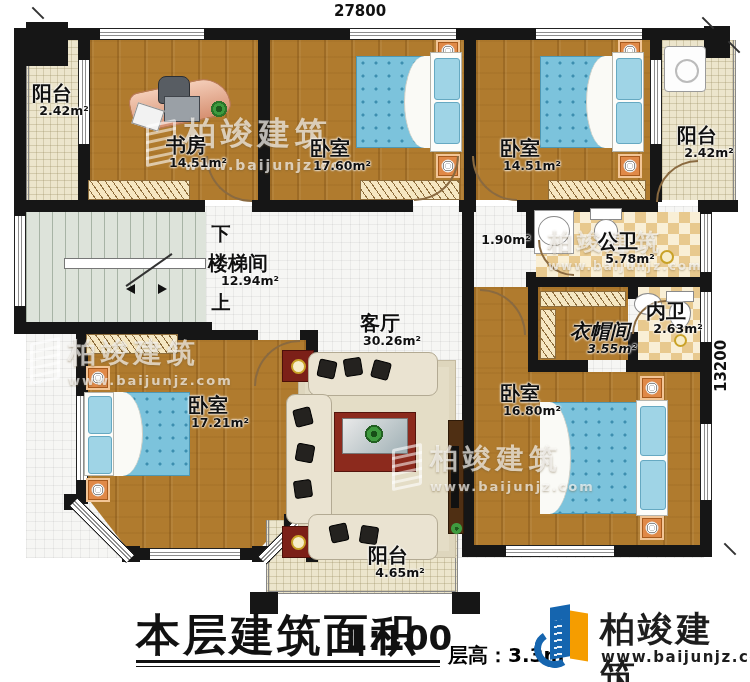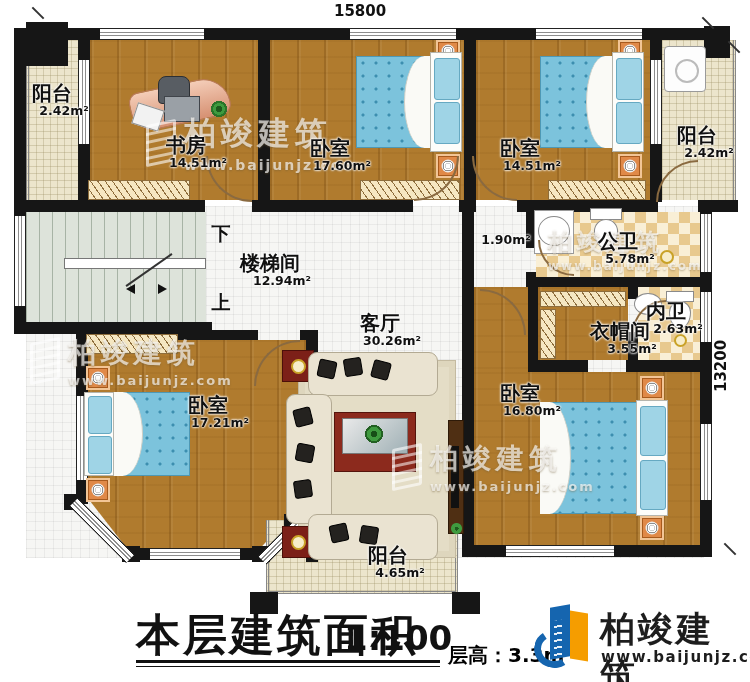--- a/index.html
+++ b/index.html
@@ -271,33 +271,33 @@
   </div>
   <div class="lbl" style="left:520px;top:155px;">
     <span class="nm">卧室</span>
     <span class="ar">14.51m²</span>
   </div>
   <div class="lbl" style="left:697px;top:142px;">
     <span class="nm">阳台</span>
     <span class="ar">2.42m²</span>
   </div>
   <div class="dirlbl" style="left:221px;top:234px;">下</div>
-  <div class="lbl" style="left:238px;top:270px;margin-left:32px;">
+  <div class="lbl" style="left:238px;top:270px;">
     <span class="nm">楼梯间</span>
     <span class="ar">12.94m²</span>
   </div>
   <div class="dirlbl" style="left:221px;top:303px;">上</div>
   <div class="lbl" style="left:494px;top:240px;">
     <span class="ar">1.90m²</span>
   </div>
   <div class="lbl" style="left:618px;top:248px;">
     <span class="nm">公卫</span>
     <span class="ar">5.78m²</span>
   </div>
-  <div class="lbl" style="left:620px;top:338px;">
+  <div class="lbl" style="left:600px;top:338px;font-style:italic;">
     <span class="nm">衣帽间</span>
     <span class="ar">3.55m²</span>
   </div>
   <div class="lbl" style="left:666px;top:318px;">
     <span class="nm">内卫</span>
     <span class="ar">2.63m²</span>
   </div>
   <div class="lbl" style="left:380px;top:330px;">
     <span class="nm">客厅</span>
     <span class="ar">30.26m²</span>
@@ -308,21 +308,21 @@
   </div>
   <div class="lbl" style="left:520px;top:400px;">
     <span class="nm">卧室</span>
     <span class="ar">16.80m²</span>
   </div>
   <div class="lbl" style="left:388px;top:562px;">
     <span class="nm">阳台</span>
     <span class="ar">4.65m²</span>
   </div>
 
-  <div class="dim" style="left:334px;top:2px;">15800</div>
+  <div class="dim" style="left:334px;top:2px;">27800</div>
   <div class="dim" style="left:712px;top:392px;transform:rotate(-90deg);transform-origin:left top;">13200</div>
   <div class="tick" style="left:30px;top:12px;"></div>
   <div class="tick" style="left:700px;top:22px;"></div>
   <div class="tick" style="left:726px;top:46px;"></div>
   <div class="tick" style="left:722px;top:548px;"></div>
 
   <div class="title">本层建筑面积</div>
   <div class="scale">1:100</div>
   <div class="rule1"></div>
   <div class="rule2"></div>

